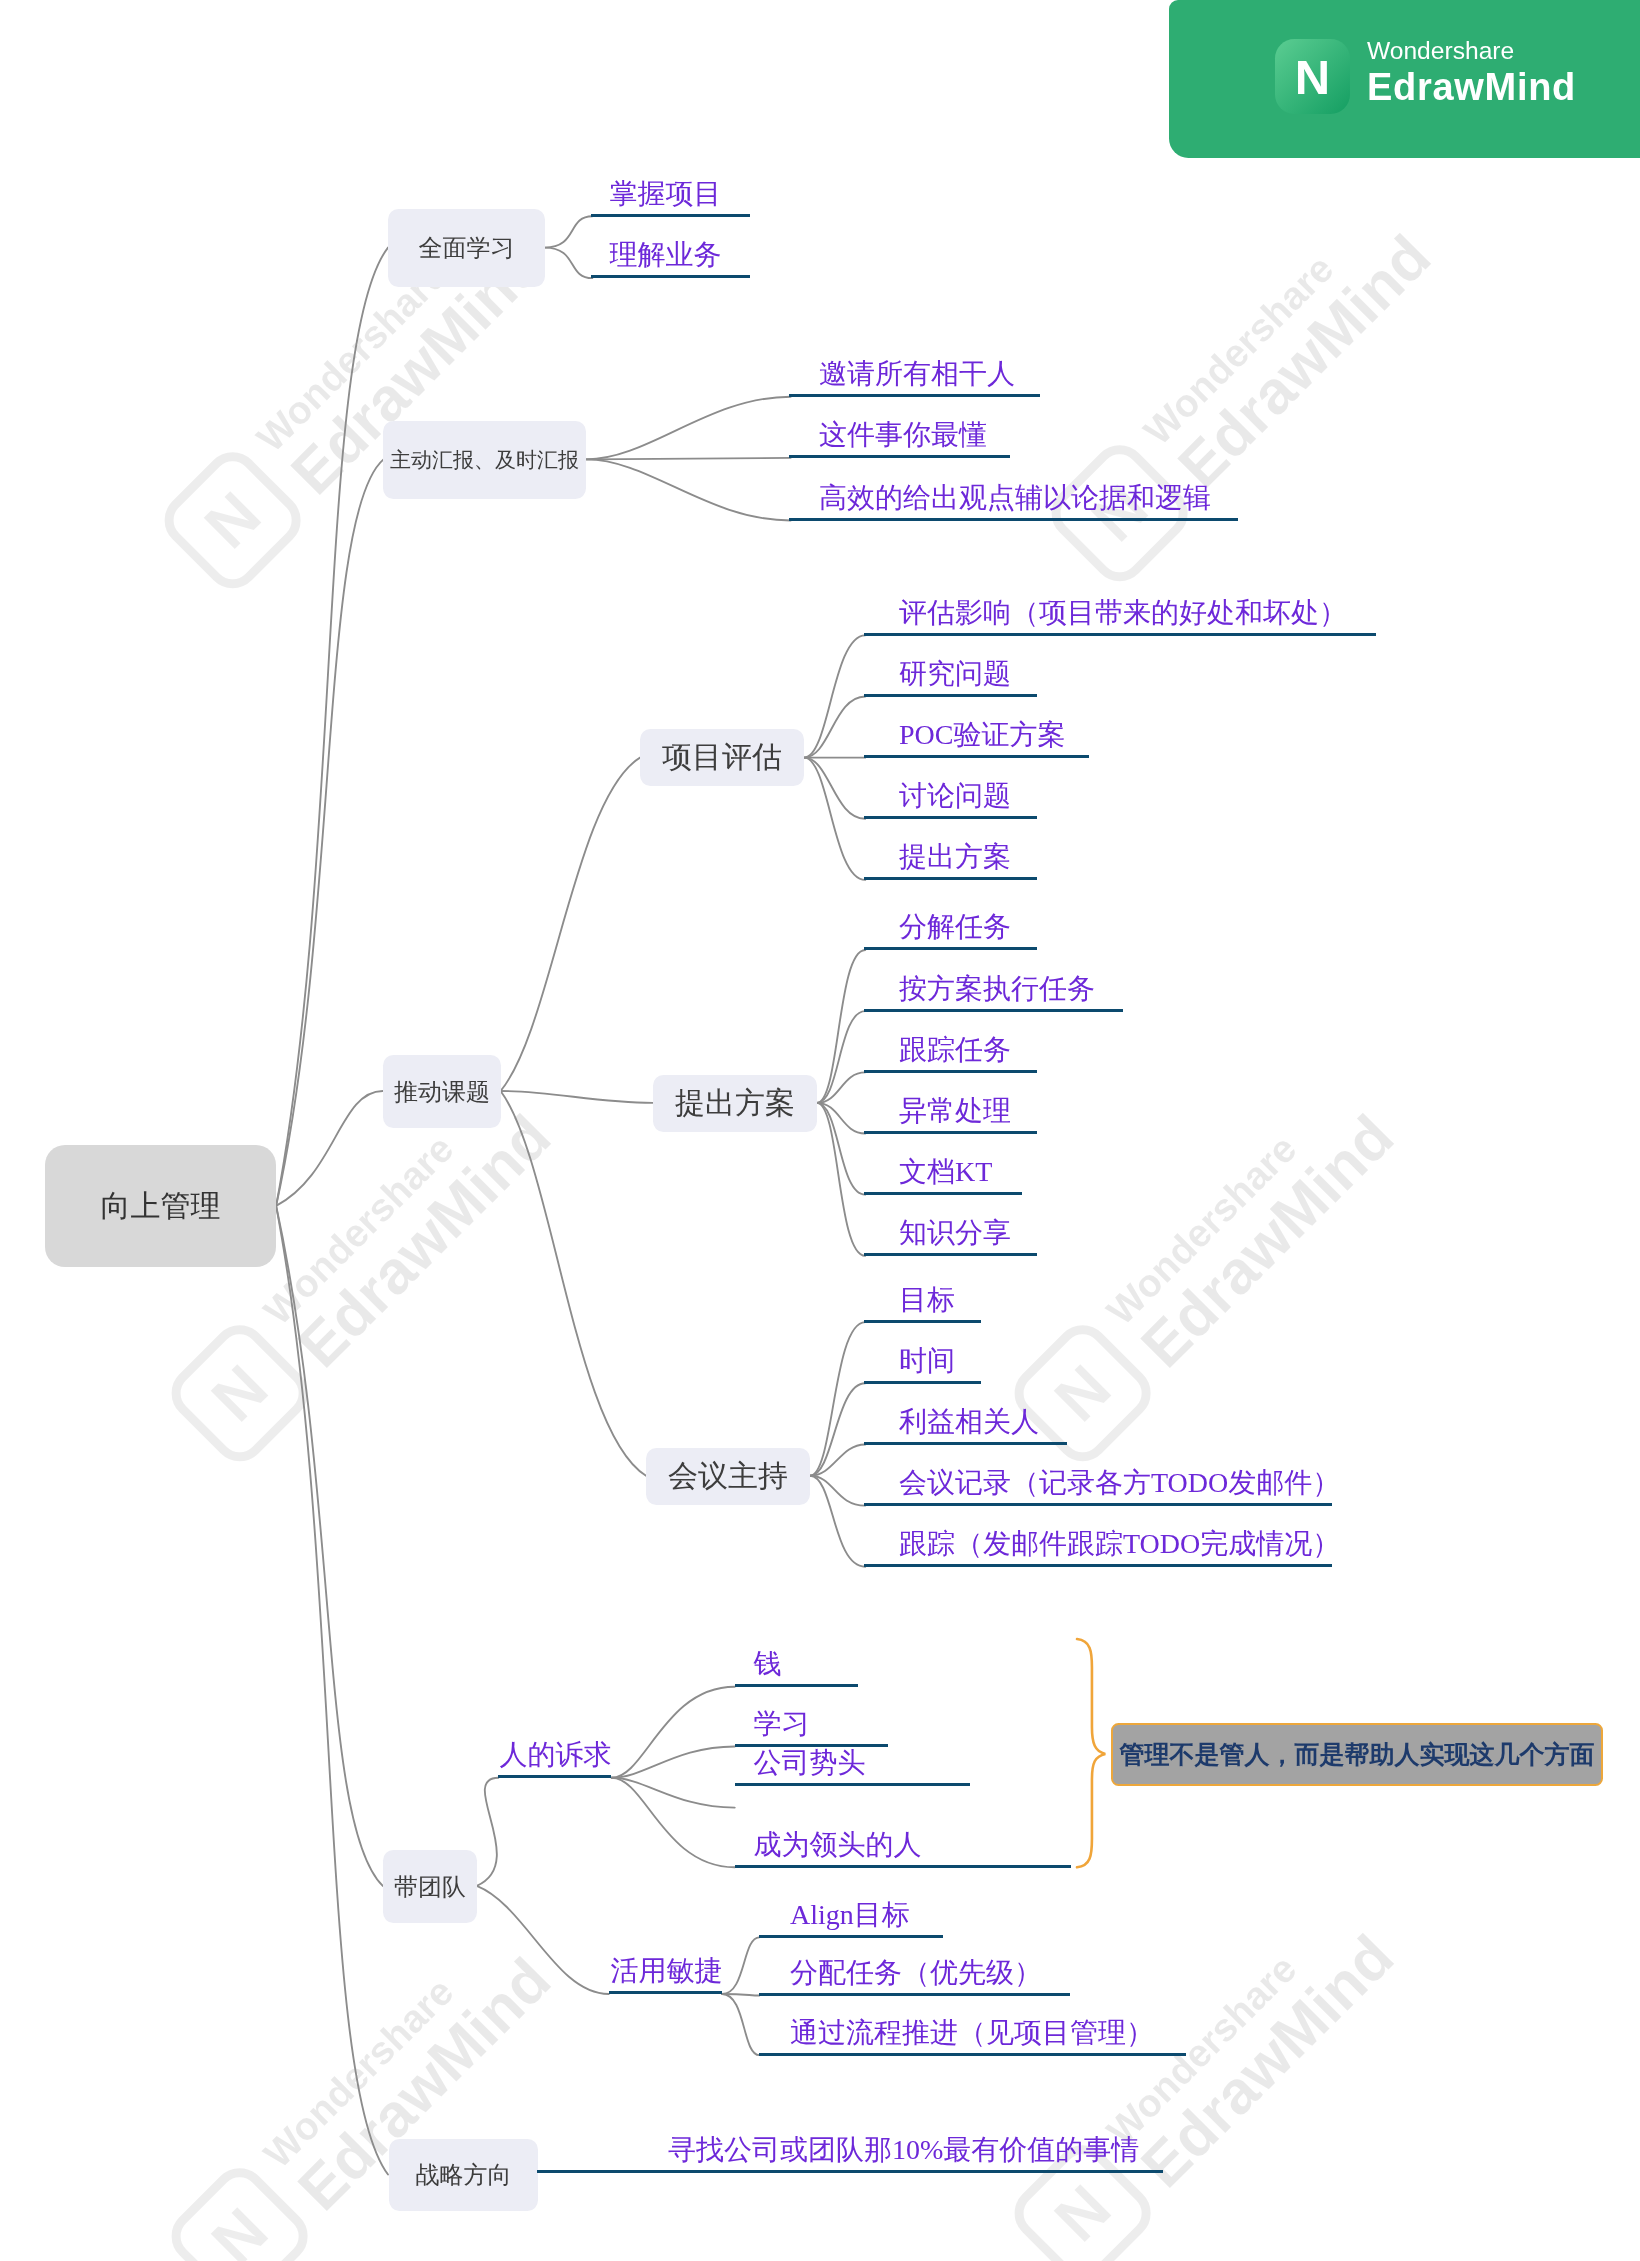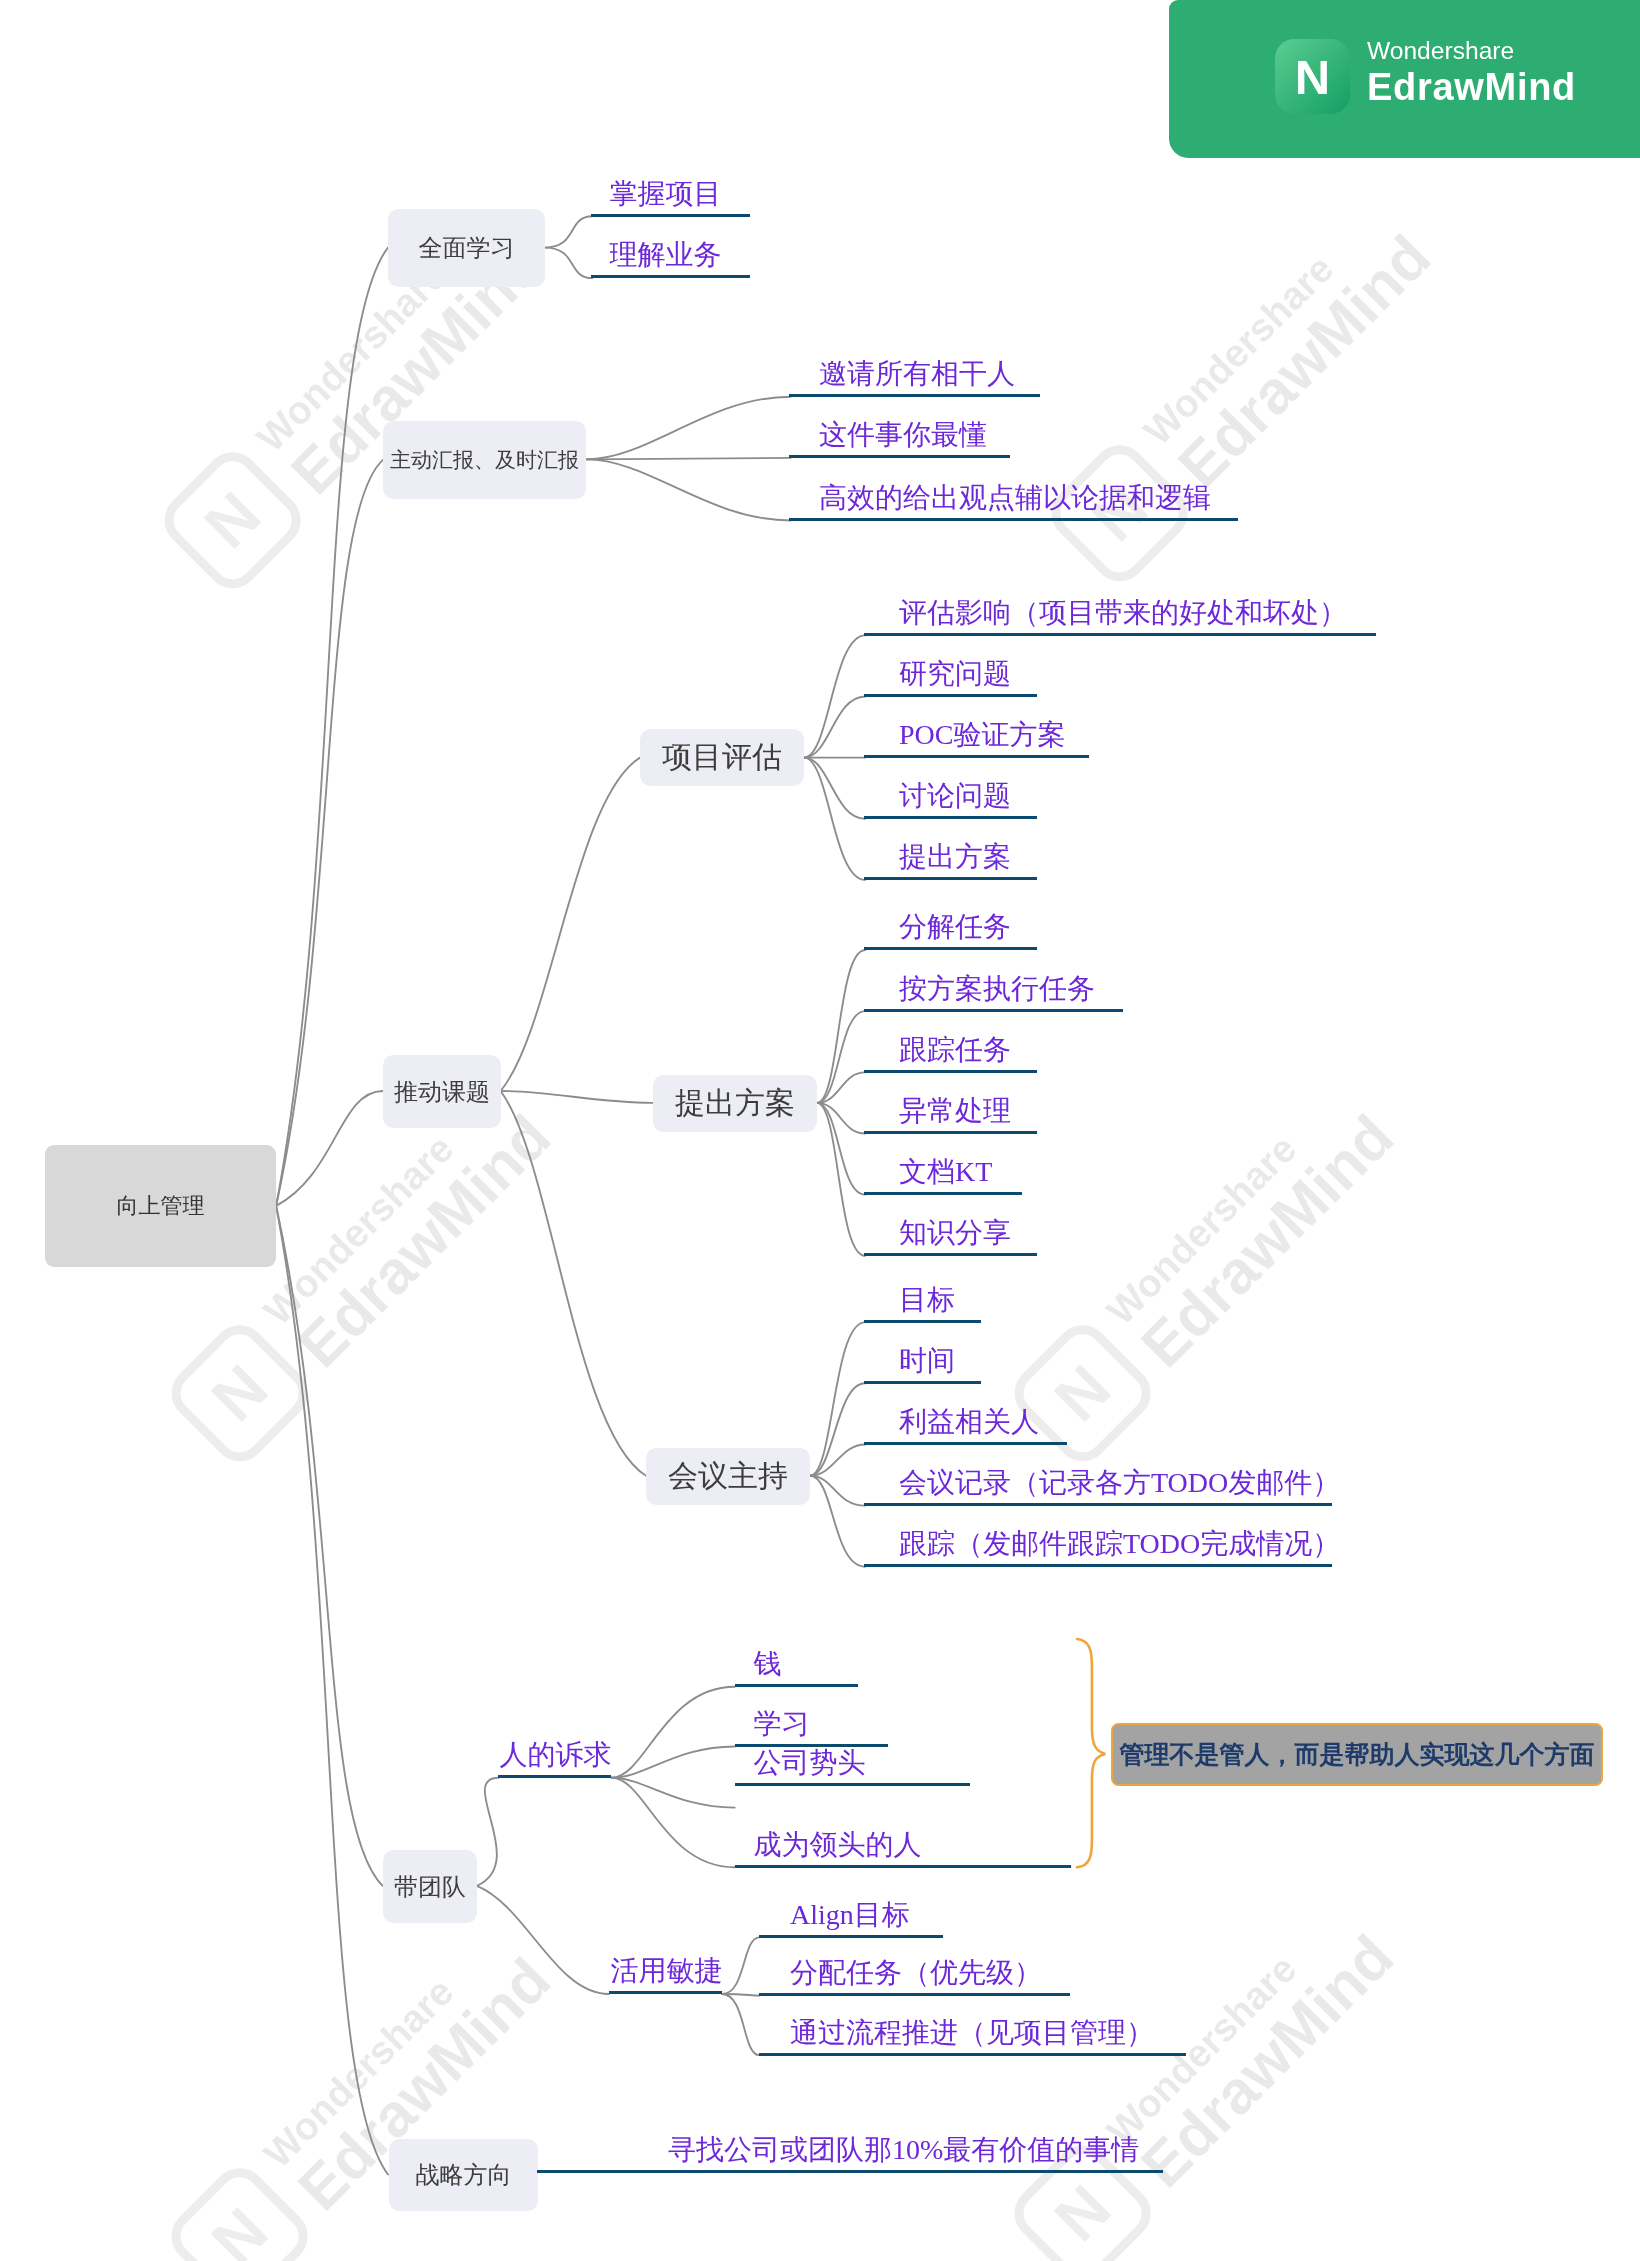--- a/index.html
+++ b/index.html
@@ -3,21 +3,21 @@
 <meta charset="utf-8">
 <style>
   html,body{margin:0;padding:0;background:#ffffff;}
   .canvas{position:relative;width:1641px;height:2261px;background:#ffffff;overflow:hidden;
           font-family:"Liberation Sans", sans-serif;}
   svg.edges{position:absolute;left:0;top:0;z-index:2;}
   
   .node{position:absolute;z-index:3;background:#ecedf5;border-radius:10.4px;
         display:flex;align-items:center;justify-content:center;
         color:#3d3d3d;font-size:24px;font-weight:500;white-space:nowrap;}
-  .node.root{background:#d8d8d8;border-radius:9px;font-size:22px;color:#333333;}
+  .node.root{background:#d8d8d8;border-radius:20px;font-size:30px;color:#333333;}
   .node.small{font-size:21px;}
   .node.sub{font-size:30px;}
   
   .leaf{position:absolute;z-index:3;box-sizing:border-box;height:42px;
         border-bottom:3px solid #0c4a6e;
         font-family:"Liberation Serif", serif;font-size:28px;line-height:37px;
         color:#6d28d9;white-space:nowrap;overflow:visible;}
   
   .summary-box{position:absolute;z-index:3;box-sizing:border-box;
         background:#a3a3a3;border:2.2px solid #eda73b;border-radius:7.5px;

